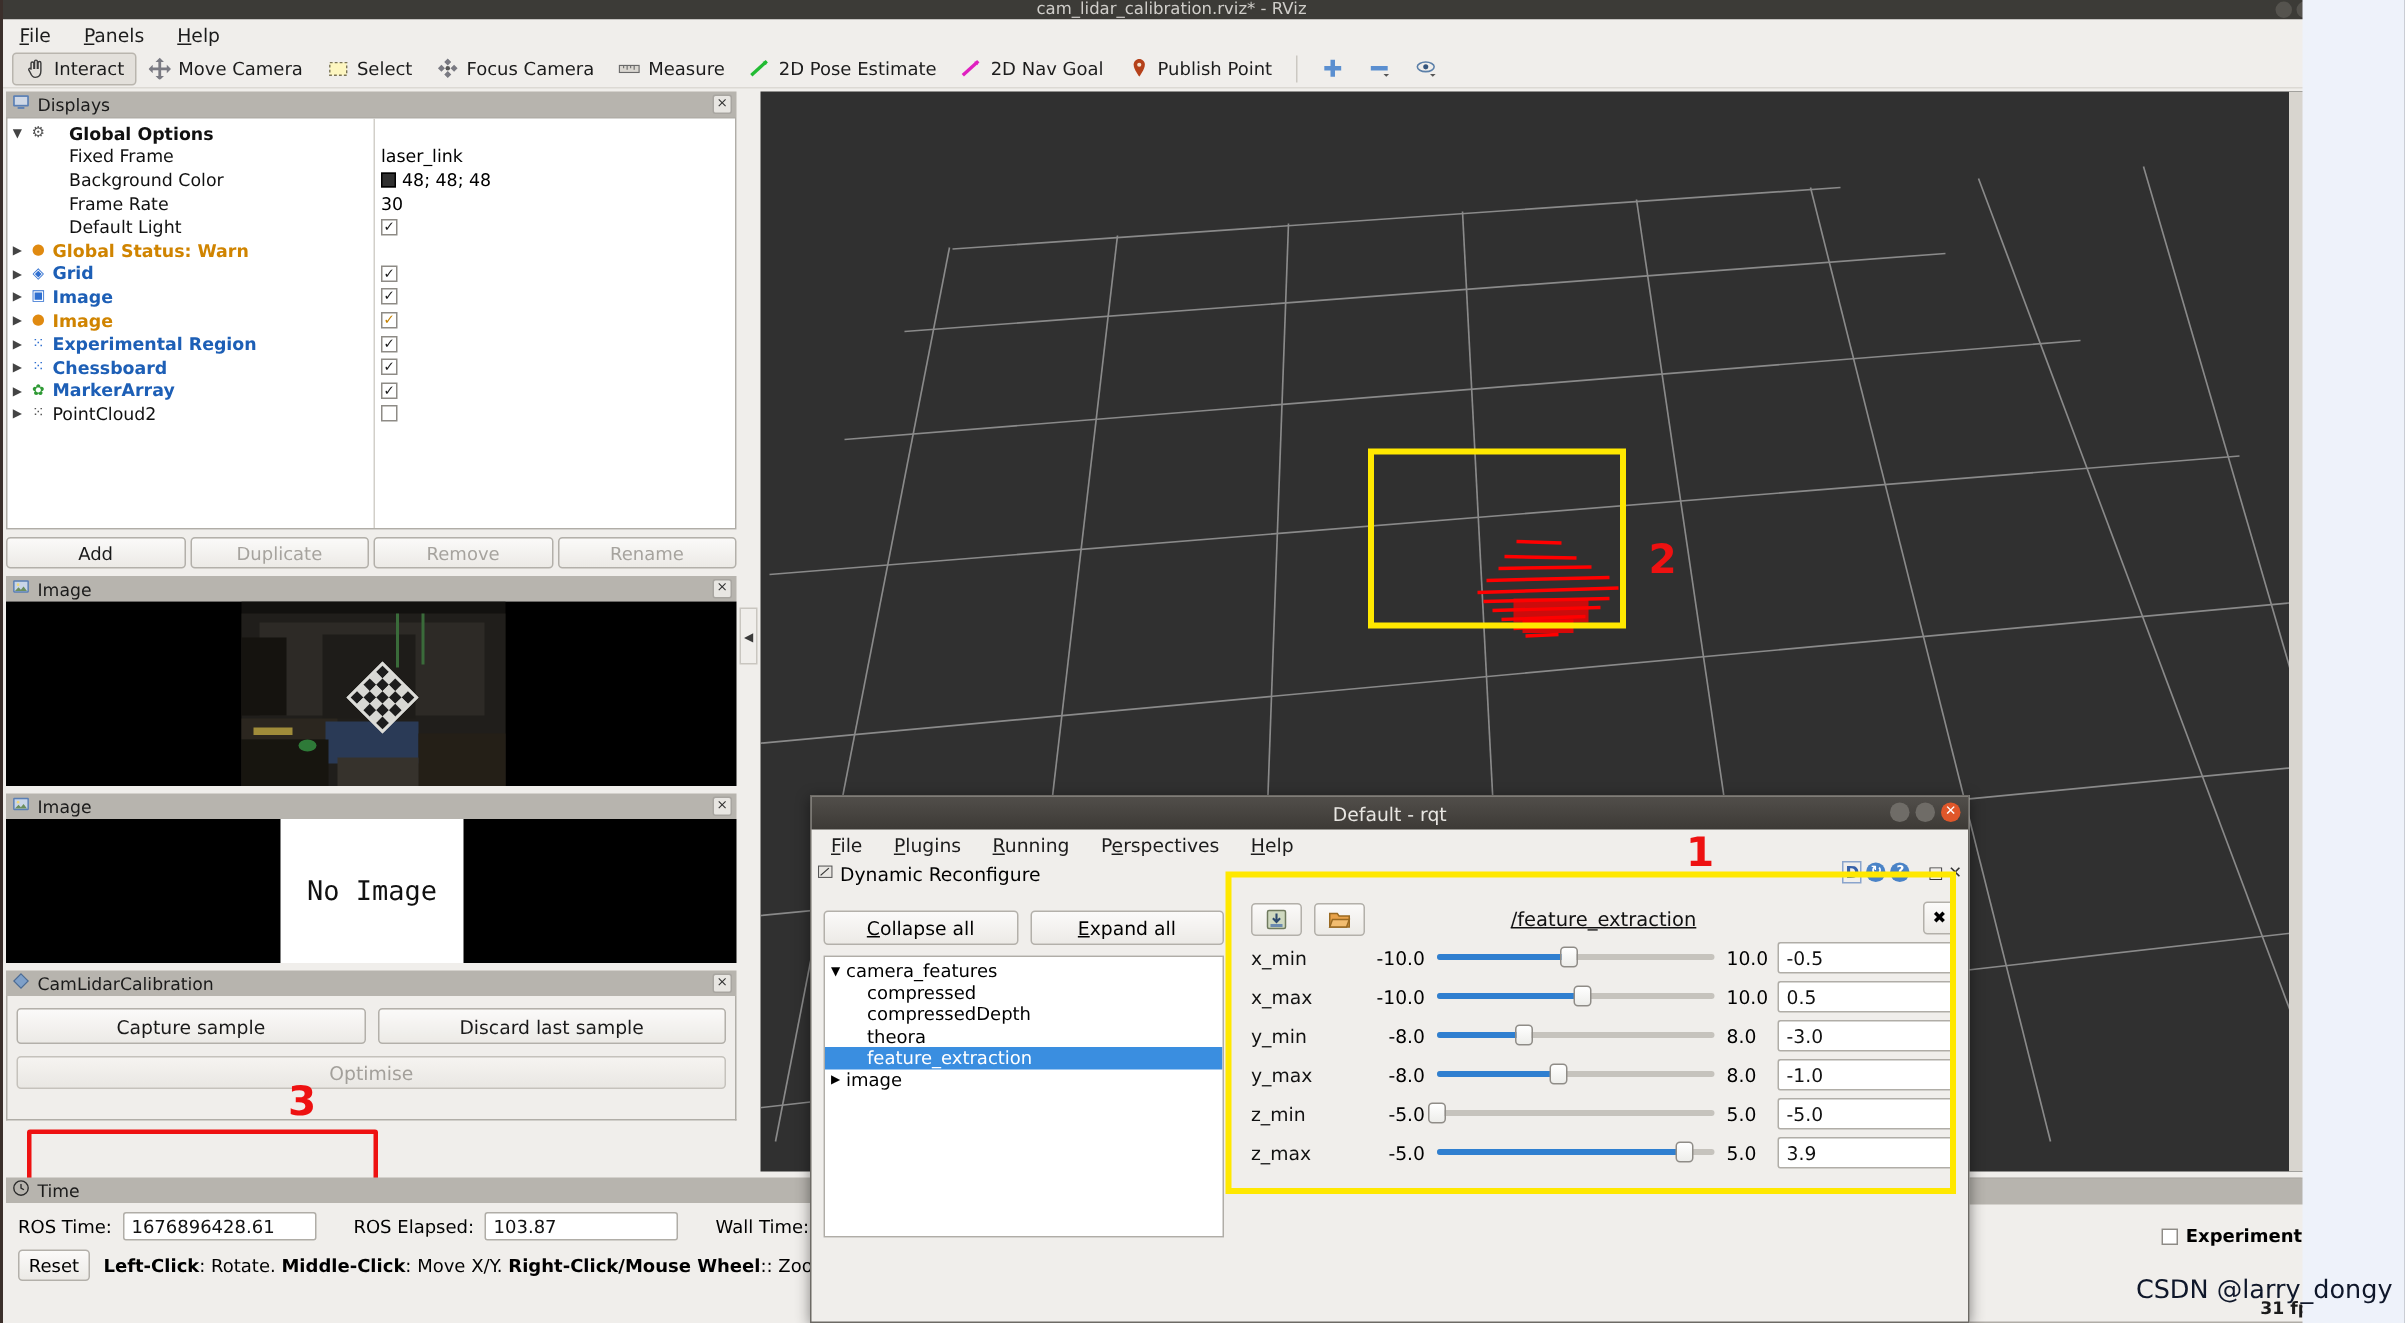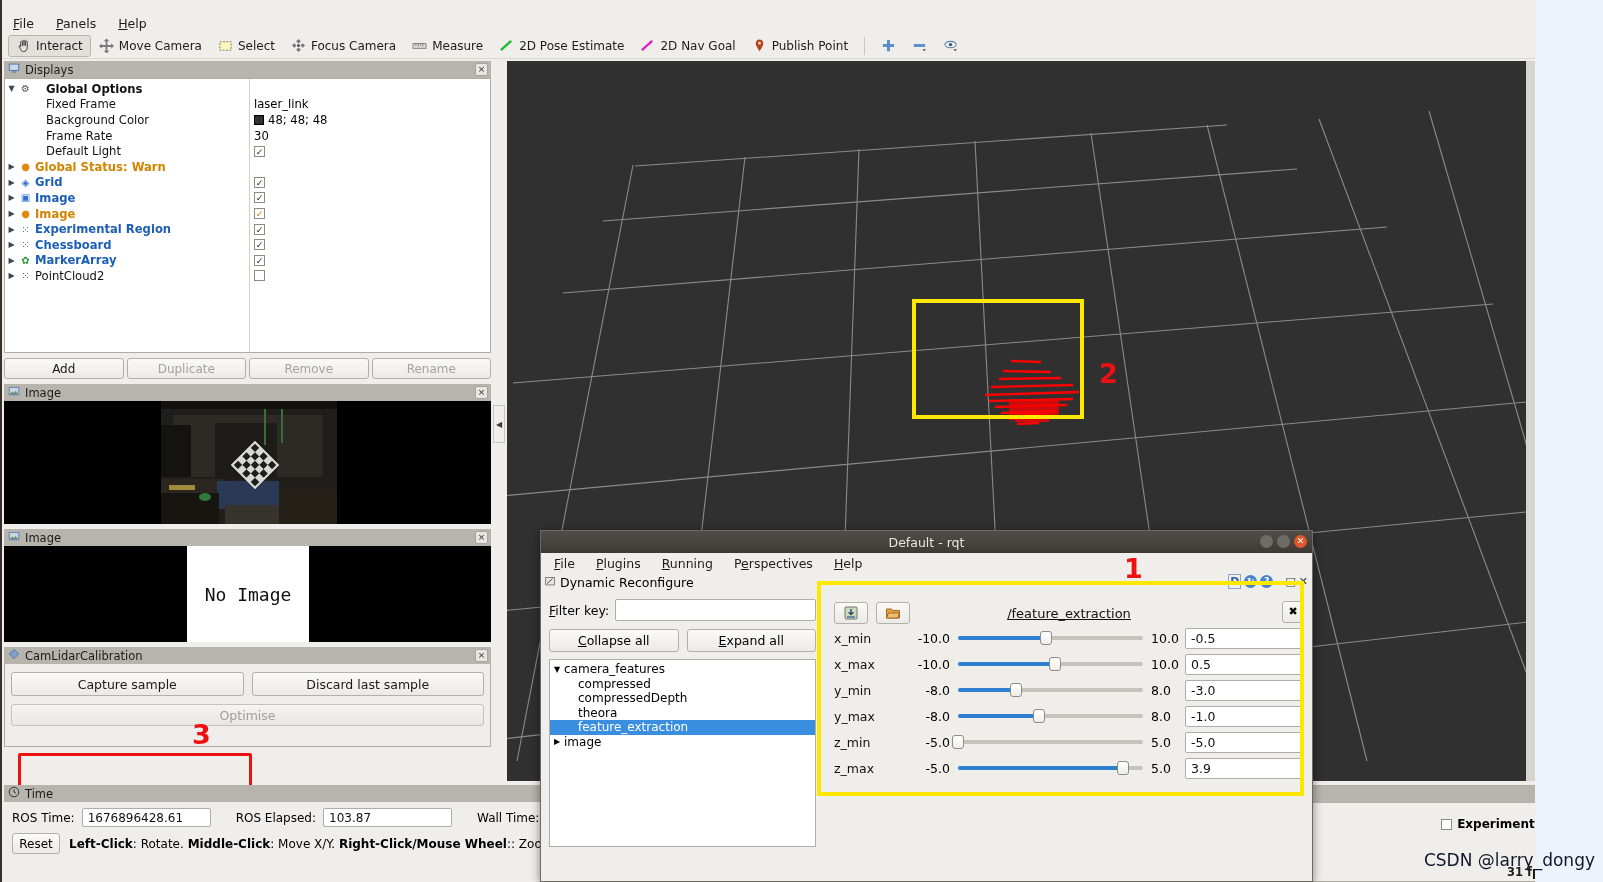--- a/index.html
+++ b/index.html
@@ -256,20 +256,28 @@
   }
   #marker1 { position: absolute; left: 583px; top: 22px; font-size: 27px; font-weight: bold; color: #ee1111; }
 </style>
 </head>
 <body>
 
 <div id="root">
 
   <div id="rviz-window">
 
+    <div id="rviz-titlebar">
+      <span>cam_lidar_calibration.rviz* - RViz</span>
+      <span class="wbtns">
+        <span class="wbtn"></span>
+        <span class="wbtn"></span>
+        <span class="wbtn"></span>
+      </span>
+    </div>
 
     <div id="menubar">
       <span class="menu-item"><u>F</u>ile</span>
       <span class="menu-item"><u>P</u>anels</span>
       <span class="menu-item"><u>H</u>elp</span>
     </div>
 
     <div id="toolbar">
       <div class="tbtn active">
         <span class="ticon">
@@ -732,24 +740,20 @@
         <span class="dockicon-circ">?</span>
         <span style="color:#333;margin-left:2px;">-</span>
         <span style="color:#333;">□</span>
         <span style="color:#333;">✕</span>
       </span>
     </div>
 
     <div id="rqt-body">
 
       <div id="dr-left">
-        <div class="dr-filter-row">
-          <span><u>F</u>ilter key:</span>
-          <span id="dr-filter-input"></span>
-        </div>
         <div class="dr-btnrow">
           <div class="dr-btn"><u>C</u>ollapse all</div>
           <div class="dr-btn"><u>E</u>xpand all</div>
         </div>
         <div id="dr-tree">
             <div class="dr-node">
               <span class="dr-arrow">▼</span>
               <span class="dr-indent" style="width:0px"></span>
               <span>camera_features</span>
             </div>

